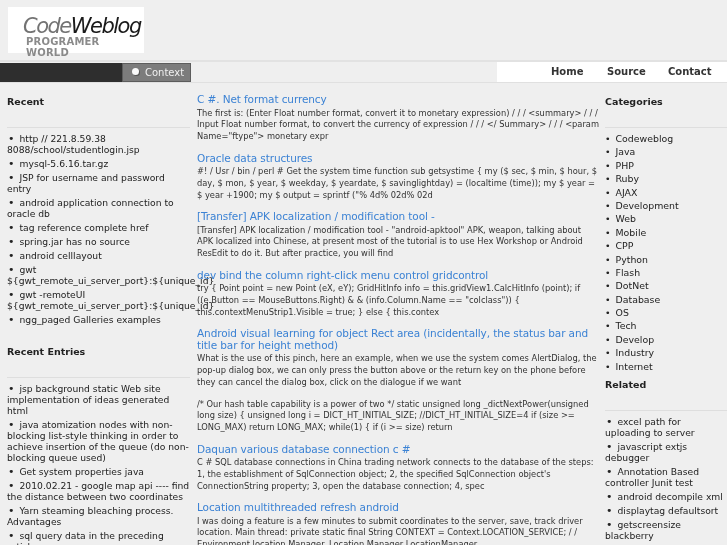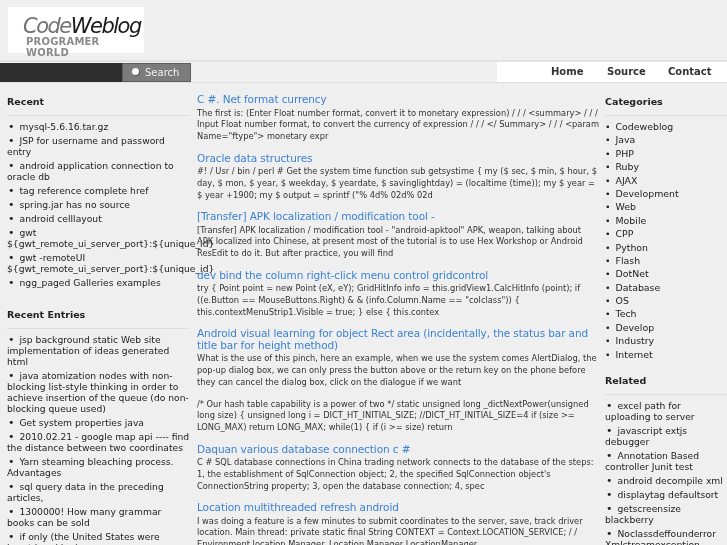--- a/index.html
+++ b/index.html
@@ -52,21 +52,21 @@
     position: absolute; left: 497px; top: 0; width: 230px; height: 20px; background: #fff;
   }
   .nav-item {
     position: absolute; top: 4px; font-size: 10px; font-weight: bold; color: #333; margin-left: 40px;
   }
   .col-left { position: absolute; left: 7px; top: 96px; width: 183px; }
   .col-main { position: absolute; left: 197px; top: 94px; width: 402px; }
   .col-right { position: absolute; left: 605px; top: 96px; width: 122px; }
   .sec-title {
     font-size: 9.5px; font-weight: bold; color: #222;
-    padding-bottom: 8px; border-bottom: 1px solid #dedede; margin-bottom: 5px;
+    padding-bottom: 20px; border-bottom: 1px solid #dedede; margin-bottom: 5px;
   }
   ul { list-style: none; }
   .list li {
     font-size: 9.2px; line-height: 11px; color: #222; margin-bottom: 3px;
   }
   .list li:before {
     content: "\2022"; font-size: 11px; margin-right: 5px; margin-left: 1px;
   }
   .cat li { font-size: 9.4px; line-height: 11.5px; margin-bottom: 1.9px; }
   .cat li:before { content: "\2022"; margin-right: 5px; }
@@ -84,33 +84,34 @@
 <div class="logo-box">
   <div class="logo-main"><span class="logo-code">Code</span><span class="logo-web">Weblog</span></div>
   <div class="logo-sub">PROGRAMER WORLD</div>
 </div>
 <div class="top-rule"></div>
 
 <div class="navbar">
   <div class="search-dark"></div>
   <div class="search-btn">
     <span class="search-icon"></span>
-    <span>Search</span>
+    <span>Context</span>
   </div>
   <div class="nav-menu">
     <span class="nav-item" style="left:14px">Home</span>
     <span class="nav-item" style="left:70px">Source</span>
     <span class="nav-item" style="left:131px">Contact</span>
     <span class="nav-item" style="left:196px">RSS</span>
   </div>
 </div>
 
 <div class="col-left">
   <div class="sec-title">Recent</div>
   <ul class="list">
+    <li>http // 221.8.59.38 8088/school/studentlogin.jsp</li>
     <li>mysql-5.6.16.tar.gz</li>
     <li>JSP for username and password entry</li>
     <li>android application connection to oracle db</li>
     <li>tag reference complete href</li>
     <li>spring.jar has no source</li>
     <li>android celllayout</li>
     <li>gwt ${gwt_remote_ui_server_port}:${unique_id}</li>
     <li>gwt -remoteUI ${gwt_remote_ui_server_port}:${unique_id}</li>
     <li>ngg_paged Galleries examples</li>
   </ul>
@@ -177,21 +178,21 @@
     <li>Python</li>
     <li>Flash</li>
     <li>DotNet</li>
     <li>Database</li>
     <li>OS</li>
     <li>Tech</li>
     <li>Develop</li>
     <li>Industry</li>
     <li>Internet</li>
   </ul>
-  <div class="sec-title" style="margin-top:15px">Related</div>
+  <div class="sec-title" style="margin-top:7px">Related</div>
   <ul class="list">
     <li>excel path for uploading to server</li>
     <li>javascript extjs debugger</li>
     <li>Annotation Based controller Junit test</li>
     <li>android decompile xml</li>
     <li>displaytag defaultsort</li>
     <li>getscreensize blackberry</li>
     <li>Noclassdeffounderror Xmlstreamexception netbeans</li>
 
   </ul>

